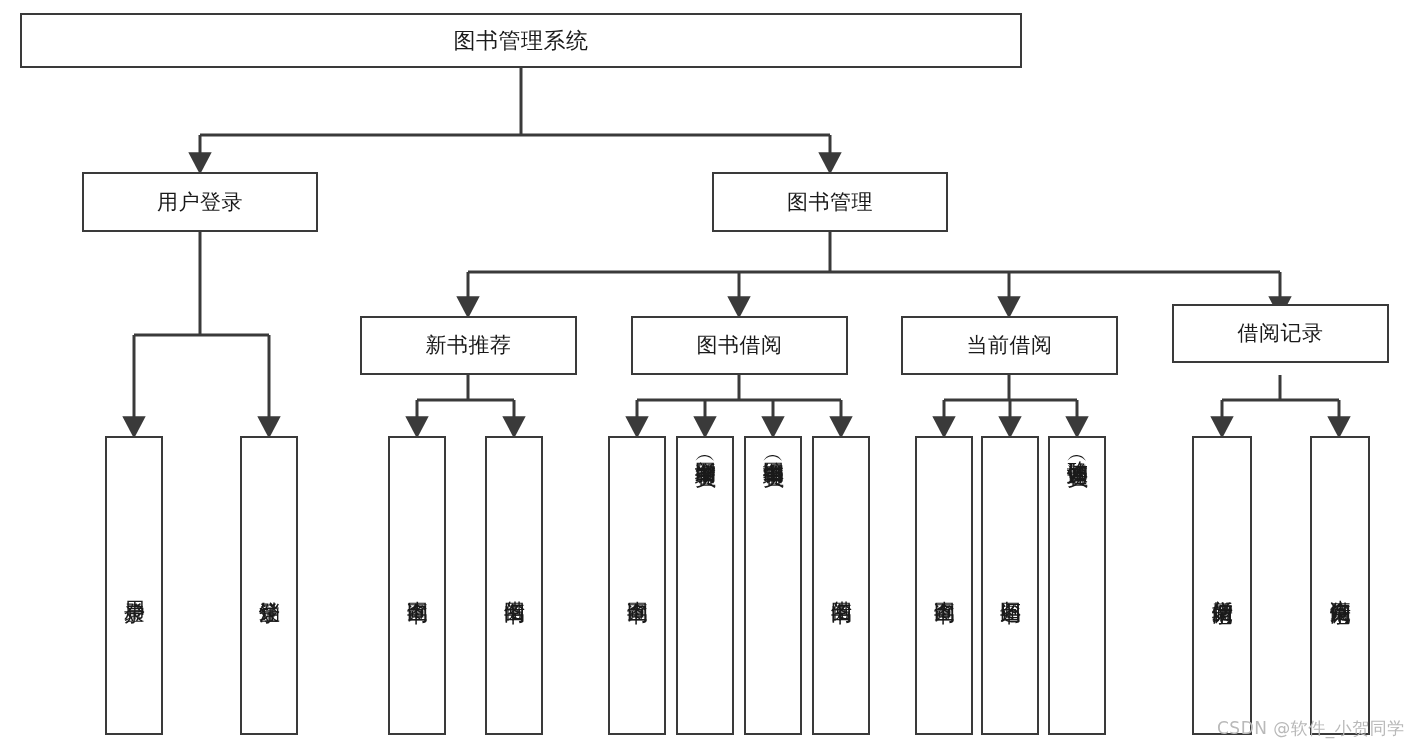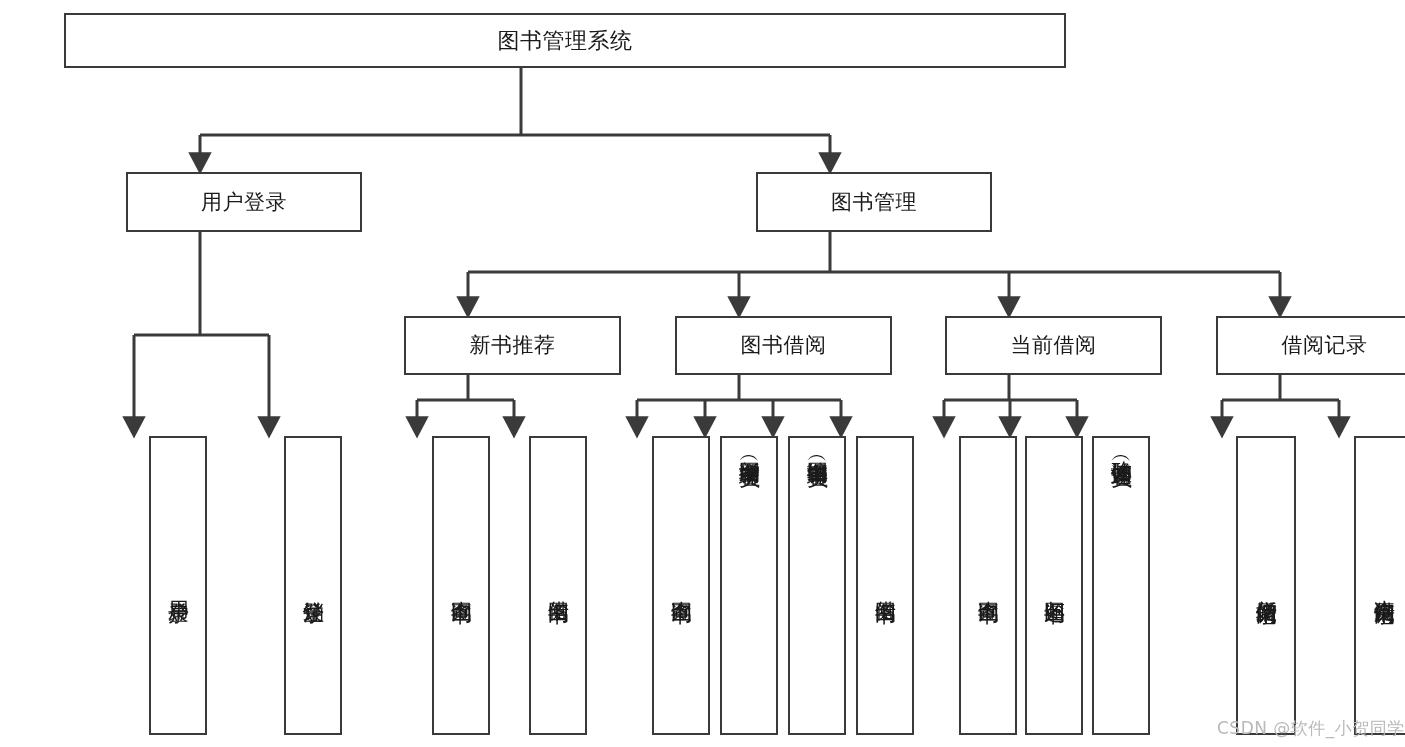--- a/index.html
+++ b/index.html
@@ -29,21 +29,20 @@
   }
   .node-box {
     position: absolute;
     box-sizing: border-box;
     background: #ffffff;
     border: 2.5px solid #3a3a3a;
     display: flex;
     align-items: center;
     justify-content: center;
     color: #1a1a1a;
-    margin-left: 44px;
   }
   .node-label {
     font-size: 21px;
     line-height: 1.15;
     letter-spacing: 0.5px;
     white-space: nowrap;
     color: #1a1a1a;
   }
   .node-root .node-label { font-size: 22px; }
   .leaf-box {
@@ -140,21 +139,21 @@
 
   <div class="node-box" style="left:631px; top:316px; width:217px; height:59px;">
     <span class="node-label">图书借阅</span>
   </div>
   <div class="node-box" style="left:360px; top:316px; width:217px; height:59px;">
     <span class="node-label">新书推荐</span>
   </div>
   <div class="node-box" style="left:901px; top:316px; width:217px; height:59px;justify-content:center;">
     <span class="node-label">当前借阅</span>
   </div>
-  <div class="node-box" style="left:1172px; top:316px; width:217px; height:59px;">
+  <div class="node-box" style="left:1172px; top:304px; width:217px; height:59px;">
     <span class="node-label">借阅记录</span>
   </div>
 
   <div class="node-box leaf-box center-text" style="left:105px; top:436px; width:58px; height:299px;">
     <span class="leaf-label">用户登录</span>
   </div>
   <div class="node-box leaf-box center-text" style="left:240px; top:436px; width:58px; height:299px;">
     <span class="leaf-label">注销登录</span>
   </div>
 

